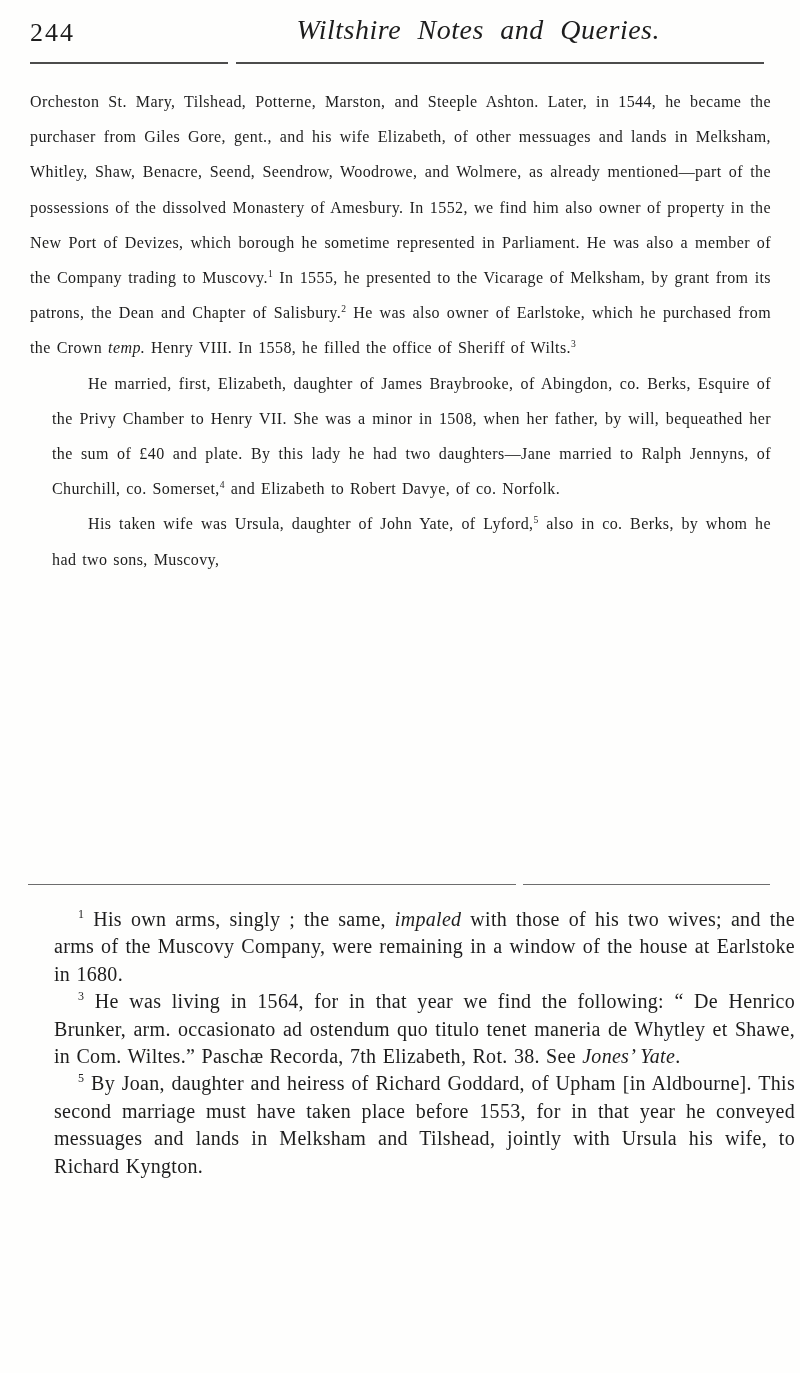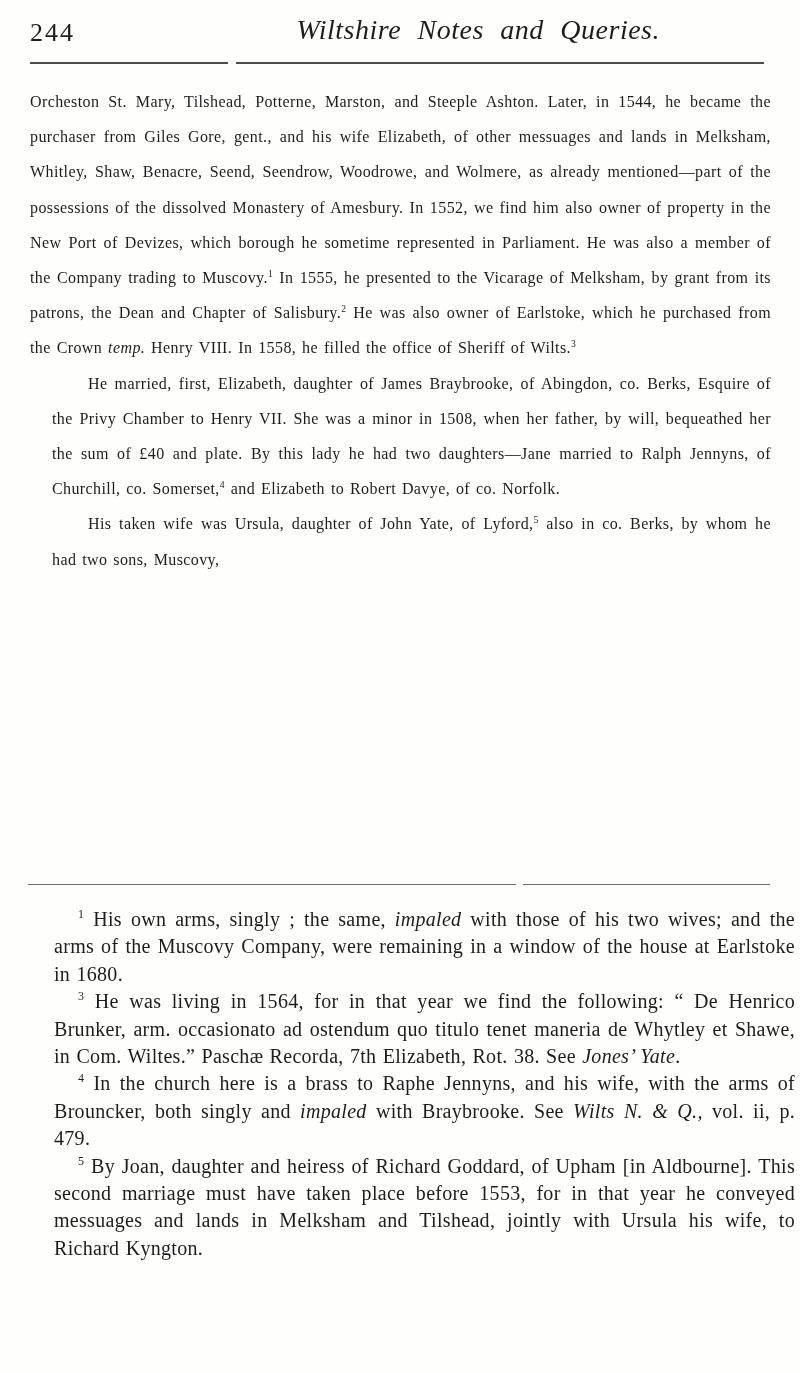--- a/index.html
+++ b/index.html
@@ -100,17 +100,16 @@
   </main>
 
   <div class="fn-rule">
     <i></i>
     <i></i>
   </div>
 
   <section class="footnotes">
     <p><sup>1</sup><span> His own arms, singly ; the same, </span><span class="it">impaled</span><span> with those of his two wives; and the arms of the Muscovy Company, were remaining in a window of the house at Earlstoke in 1680.</span></p>
     <p><sup>3</sup><span> He was living in 1564, for in that year we find the following: “ De Henrico Brunker, arm. occasionato ad ostendum quo titulo tenet maneria de Whytley et Shawe, in Com. Wiltes.”  Paschæ Recorda, 7th Elizabeth, Rot. 38.  See </span><span class="it">Jones’ Yate</span><span>.</span></p>
-    <p><sup>4</sup><span> In the church here is a brass to Raphe Jennyns, and his wife, with the arms of Brouncker, both singly and </span><span class="it">impaled</span><span> with Braybrooke.  See </span><span class="it">Wilts N. &amp; Q.,</span><span> vol. ii, p. 479.</span></p>
     <p><sup>5</sup><span> By Joan, daughter and heiress of Richard Goddard, of Upham [in Aldbourne].  This second marriage must have taken place before 1553, for in that year he conveyed messuages and lands in Melksham and Tilshead, jointly with Ursula his wife, to Richard Kyngton.</span></p>
   </section>
 
 </div>
 
 </body></html>

